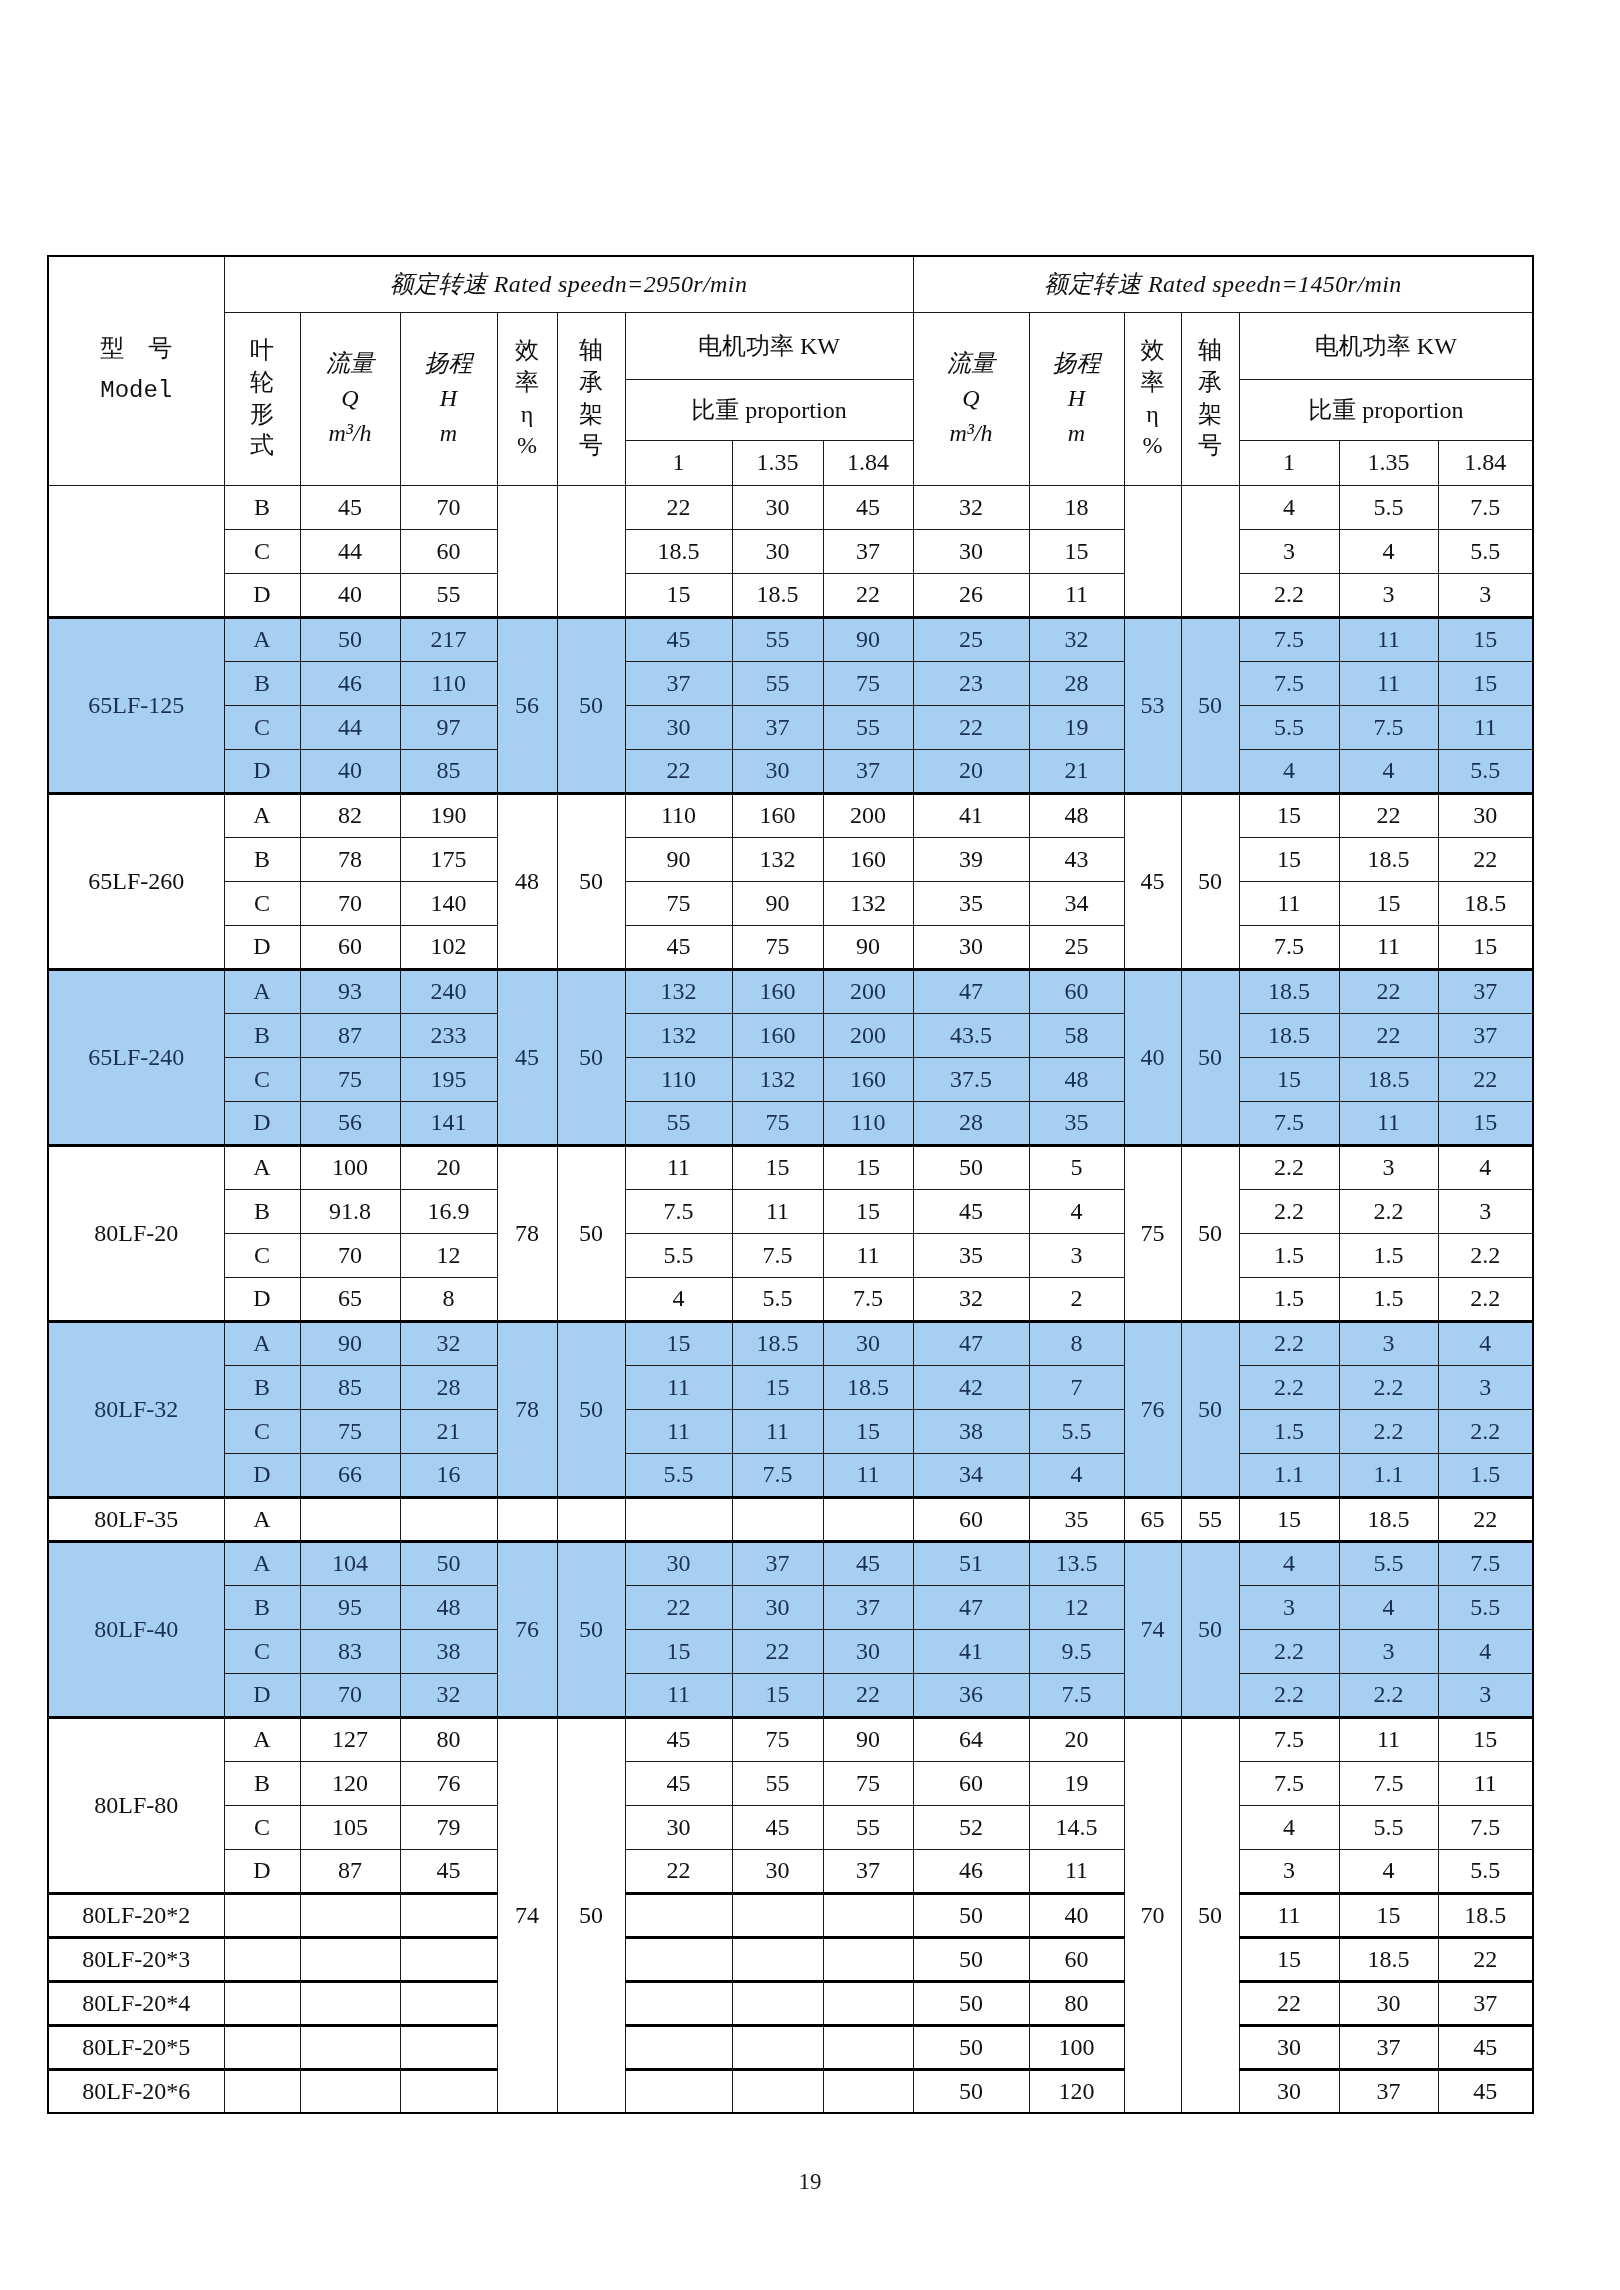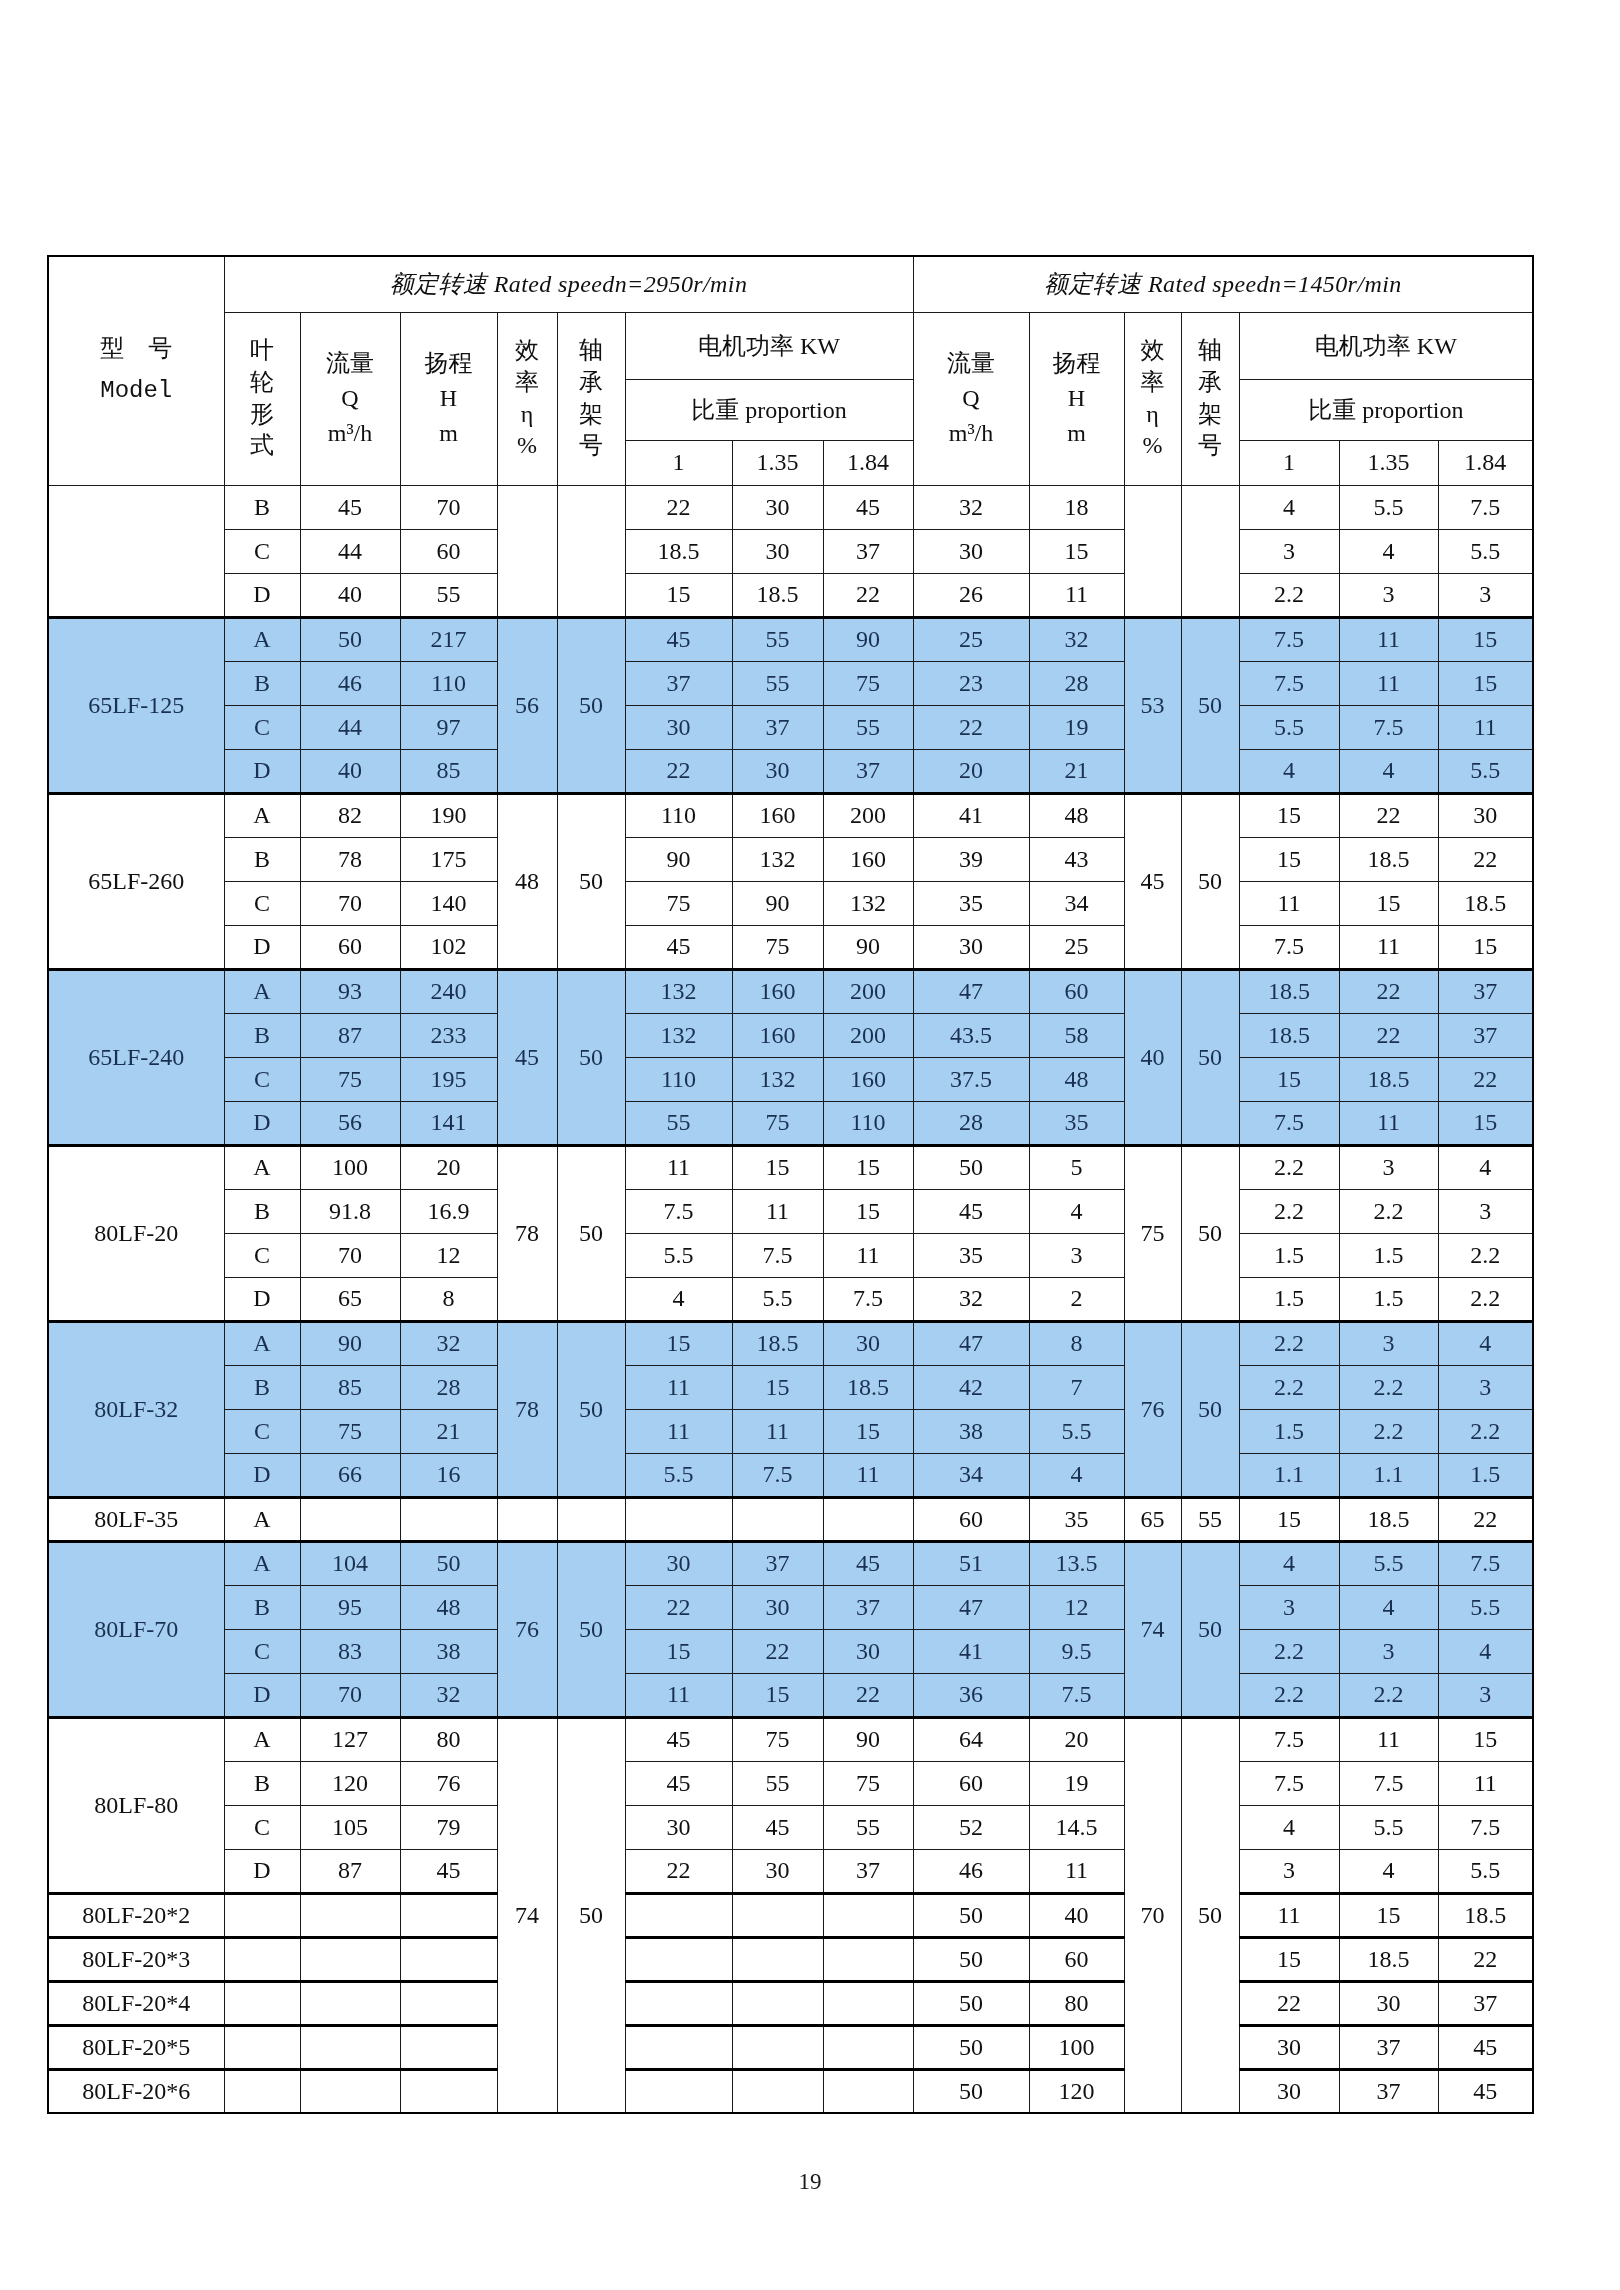--- a/index.html
+++ b/index.html
@@ -35,21 +35,21 @@
   tr.h2 { height: 67px; }
   tr.h3 { height: 61px; }
   tr.h4 { height: 45px; }
   tbody tr { height: 44px; }
   th.banner {
     font-weight: bold;
     font-size: 26px;
     letter-spacing: 0.4px;
     font-style: italic;
   }
-  th.stack3 { line-height: 1.45; }
+  th.stack3 { line-height: 1.45; font-style: italic; }
   th.stack4 { line-height: 1.32; }
   th.model-h { line-height: 1.7; font-family: Liberation Mono, monospace; }
   tbody tr.group-start td { border-top: 3.6px solid #000; }
   tbody tr.hl td { background: #a6cff1; color: #1a3050; }
   .page-footer {
     position: absolute;
     top: 2169px;
     left: 0;
     width: 100%;
     text-align: center;
@@ -479,21 +479,21 @@
           <td></td>
           <td>60</td>
           <td>35</td>
           <td>65</td>
           <td>55</td>
           <td>15</td>
           <td>18.5</td>
           <td>22</td>
         </tr>
         <tr class="group-start hl">
-          <td rowspan="4">80LF-70</td>
+          <td rowspan="4">80LF-40</td>
           <td>A</td>
           <td>104</td>
           <td>50</td>
           <td rowspan="4">76</td>
           <td rowspan="4">50</td>
           <td>30</td>
           <td>37</td>
           <td>45</td>
           <td>51</td>
           <td>13.5</td>

